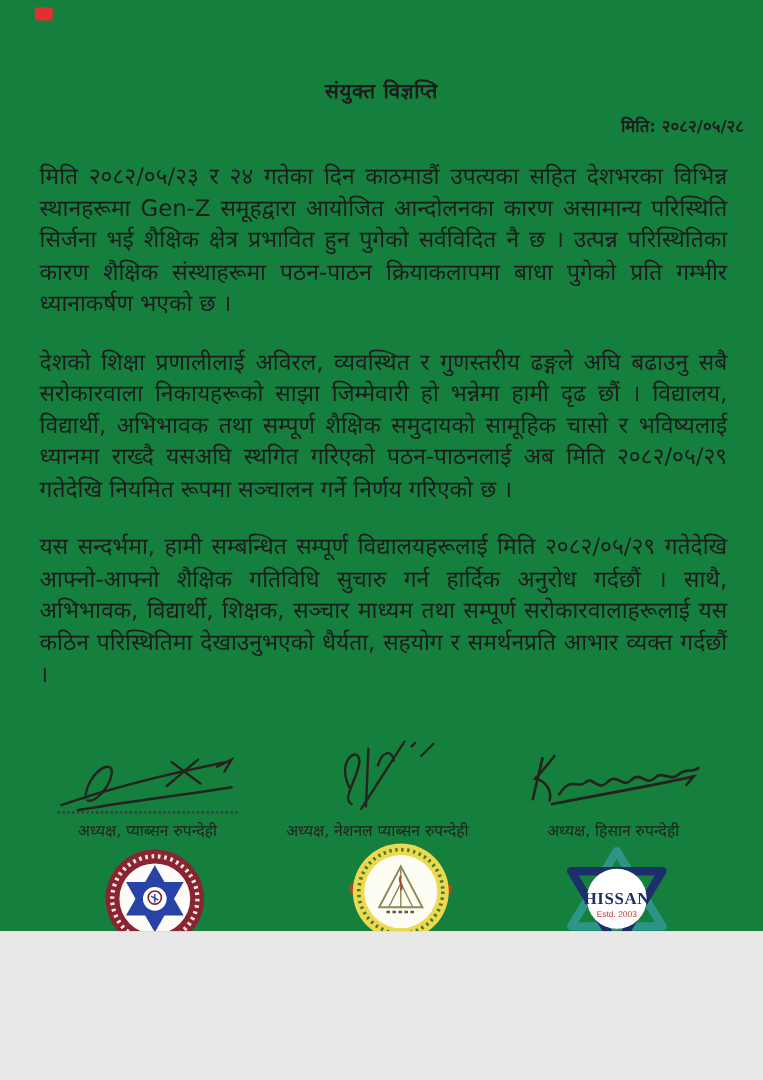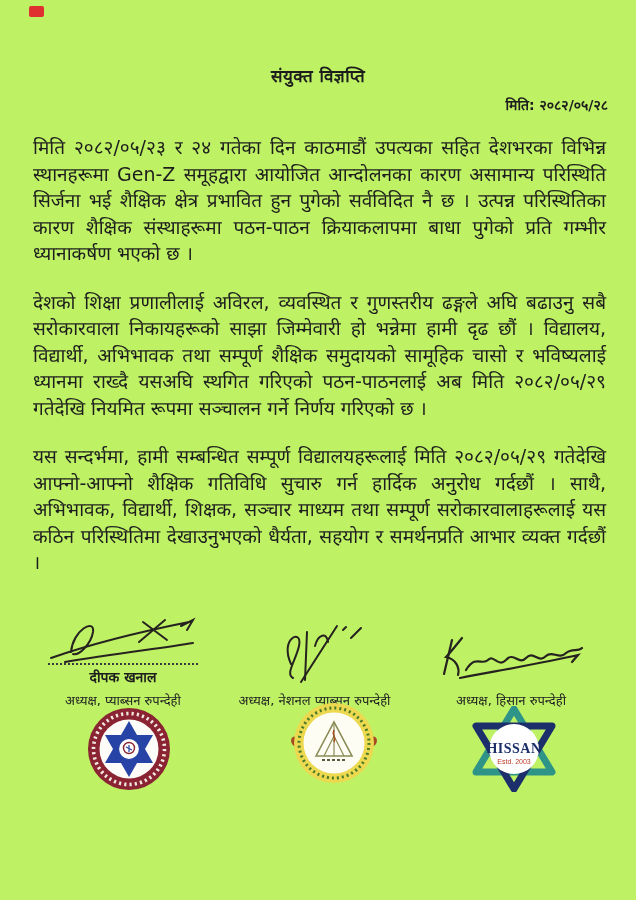--- a/index.html
+++ b/index.html
@@ -1,36 +1,36 @@
 <!DOCTYPE html>
 <html><head>
 <meta charset="utf-8">
 <style>
   html,body{margin:0;padding:0;background:#e8e8e8;}
   .page{
     position:relative;
-    width:636px;height:900px;
+    width:636px;height:776px;
     margin:0 auto;
-    background:#bef264;
+    background:#15803d;
     font-family:"DejaVu Sans","Liberation Sans",sans-serif;
     color:#1d1d1d;
     overflow:hidden;
     text-decoration:underline;
   }
   .red-marker{
     position:absolute;left:29px;top:6px;width:15px;height:11px;
     background:#e03131;border-radius:2px;
   }
   .doc-title{
     position:absolute;top:64px;left:0;width:100%;
     text-align:center;font-size:17px;font-weight:bold;
     letter-spacing:.5px;
   }
   .doc-date{
-    position:absolute;top:95px;right:28px;
+    position:absolute;top:95px;right:16px;
     font-size:14px;font-weight:600;
   }
   .content{
     position:absolute;top:134px;left:33px;width:573px;
   }
   .content p{
     margin:0 0 22px 0;
     font-size:19px;line-height:26.5px;
     text-align:justify;font-weight:500;
   }
@@ -74,21 +74,20 @@
   <div class="signatures">
 
     <div class="sig-block c1">
       <svg class="sig-scribble" width="160" height="56" viewBox="0 0 160 56" fill="none" stroke="#26221f" stroke-width="2" stroke-linecap="round">
         <path d="M28 40 C30 18 52 6 50 20 C48 32 36 44 30 42"></path>
         <path d="M8 46 C48 32 96 20 146 10 M138 14 L150 8 L144 18"></path>
         <path d="M96 30 L122 8 M100 10 L124 28"></path>
         <path d="M22 50 C70 42 120 36 150 31"></path>
       </svg>
       <div class="sig-dotted"></div>
-      <div class="sig-name">दीपक खनाल</div>
       <div class="sig-title">अध्यक्ष, प्याब्सन रुपन्देही</div>
     </div>
 
     <div class="sig-block c2">
       <svg class="sig-scribble" width="120" height="66" viewBox="0 0 120 66" fill="none" stroke="#26221f" stroke-width="2" stroke-linecap="round">
         <path d="M36 44 C24 18 48 8 44 26 C41 40 30 54 38 58"></path>
         <path d="M52 12 L50 60"></path>
         <path d="M46 62 L82 6"></path>
         <path d="M60 26 C63 14 72 12 73 22"></path>
         <path d="M88 10 L91 7 M96 18 L106 8"></path>

